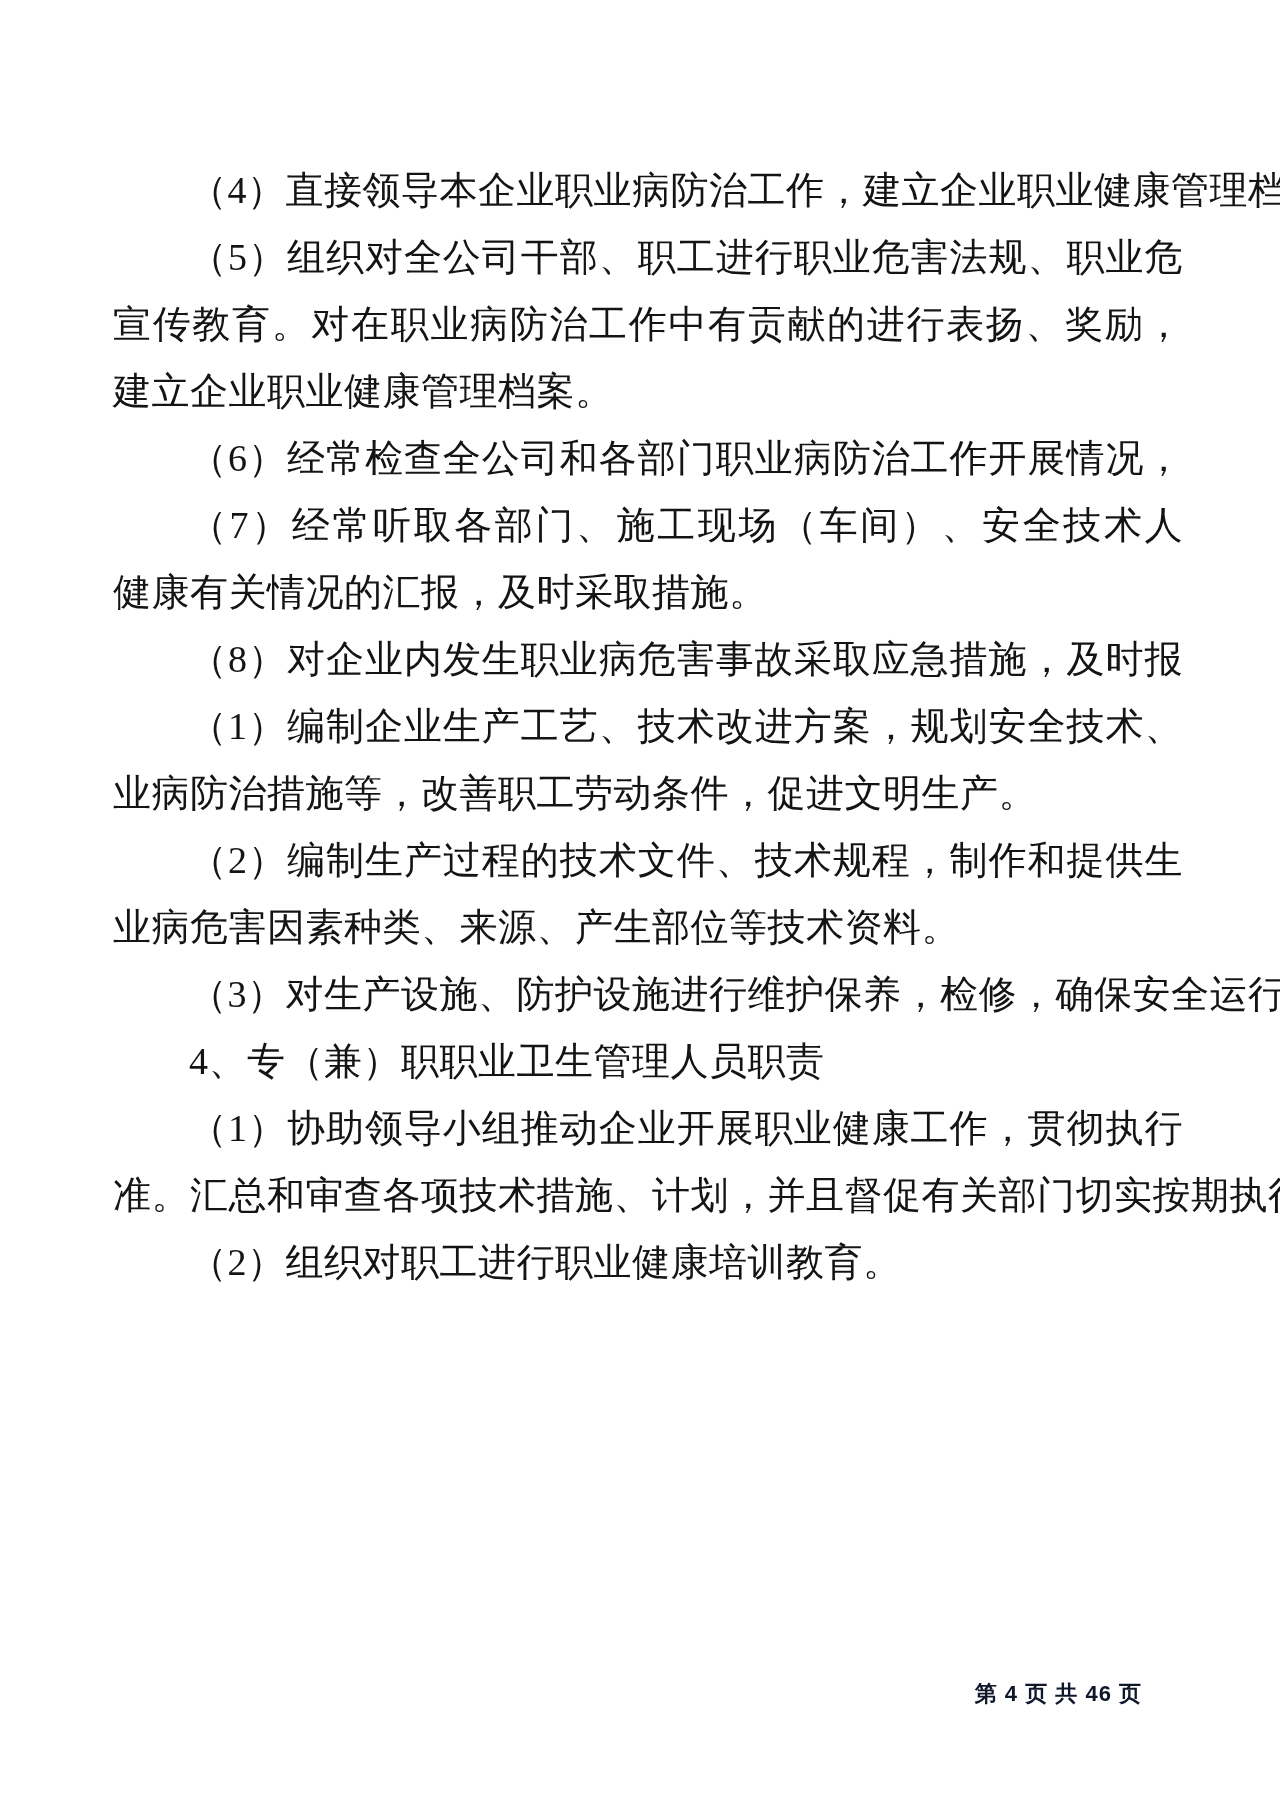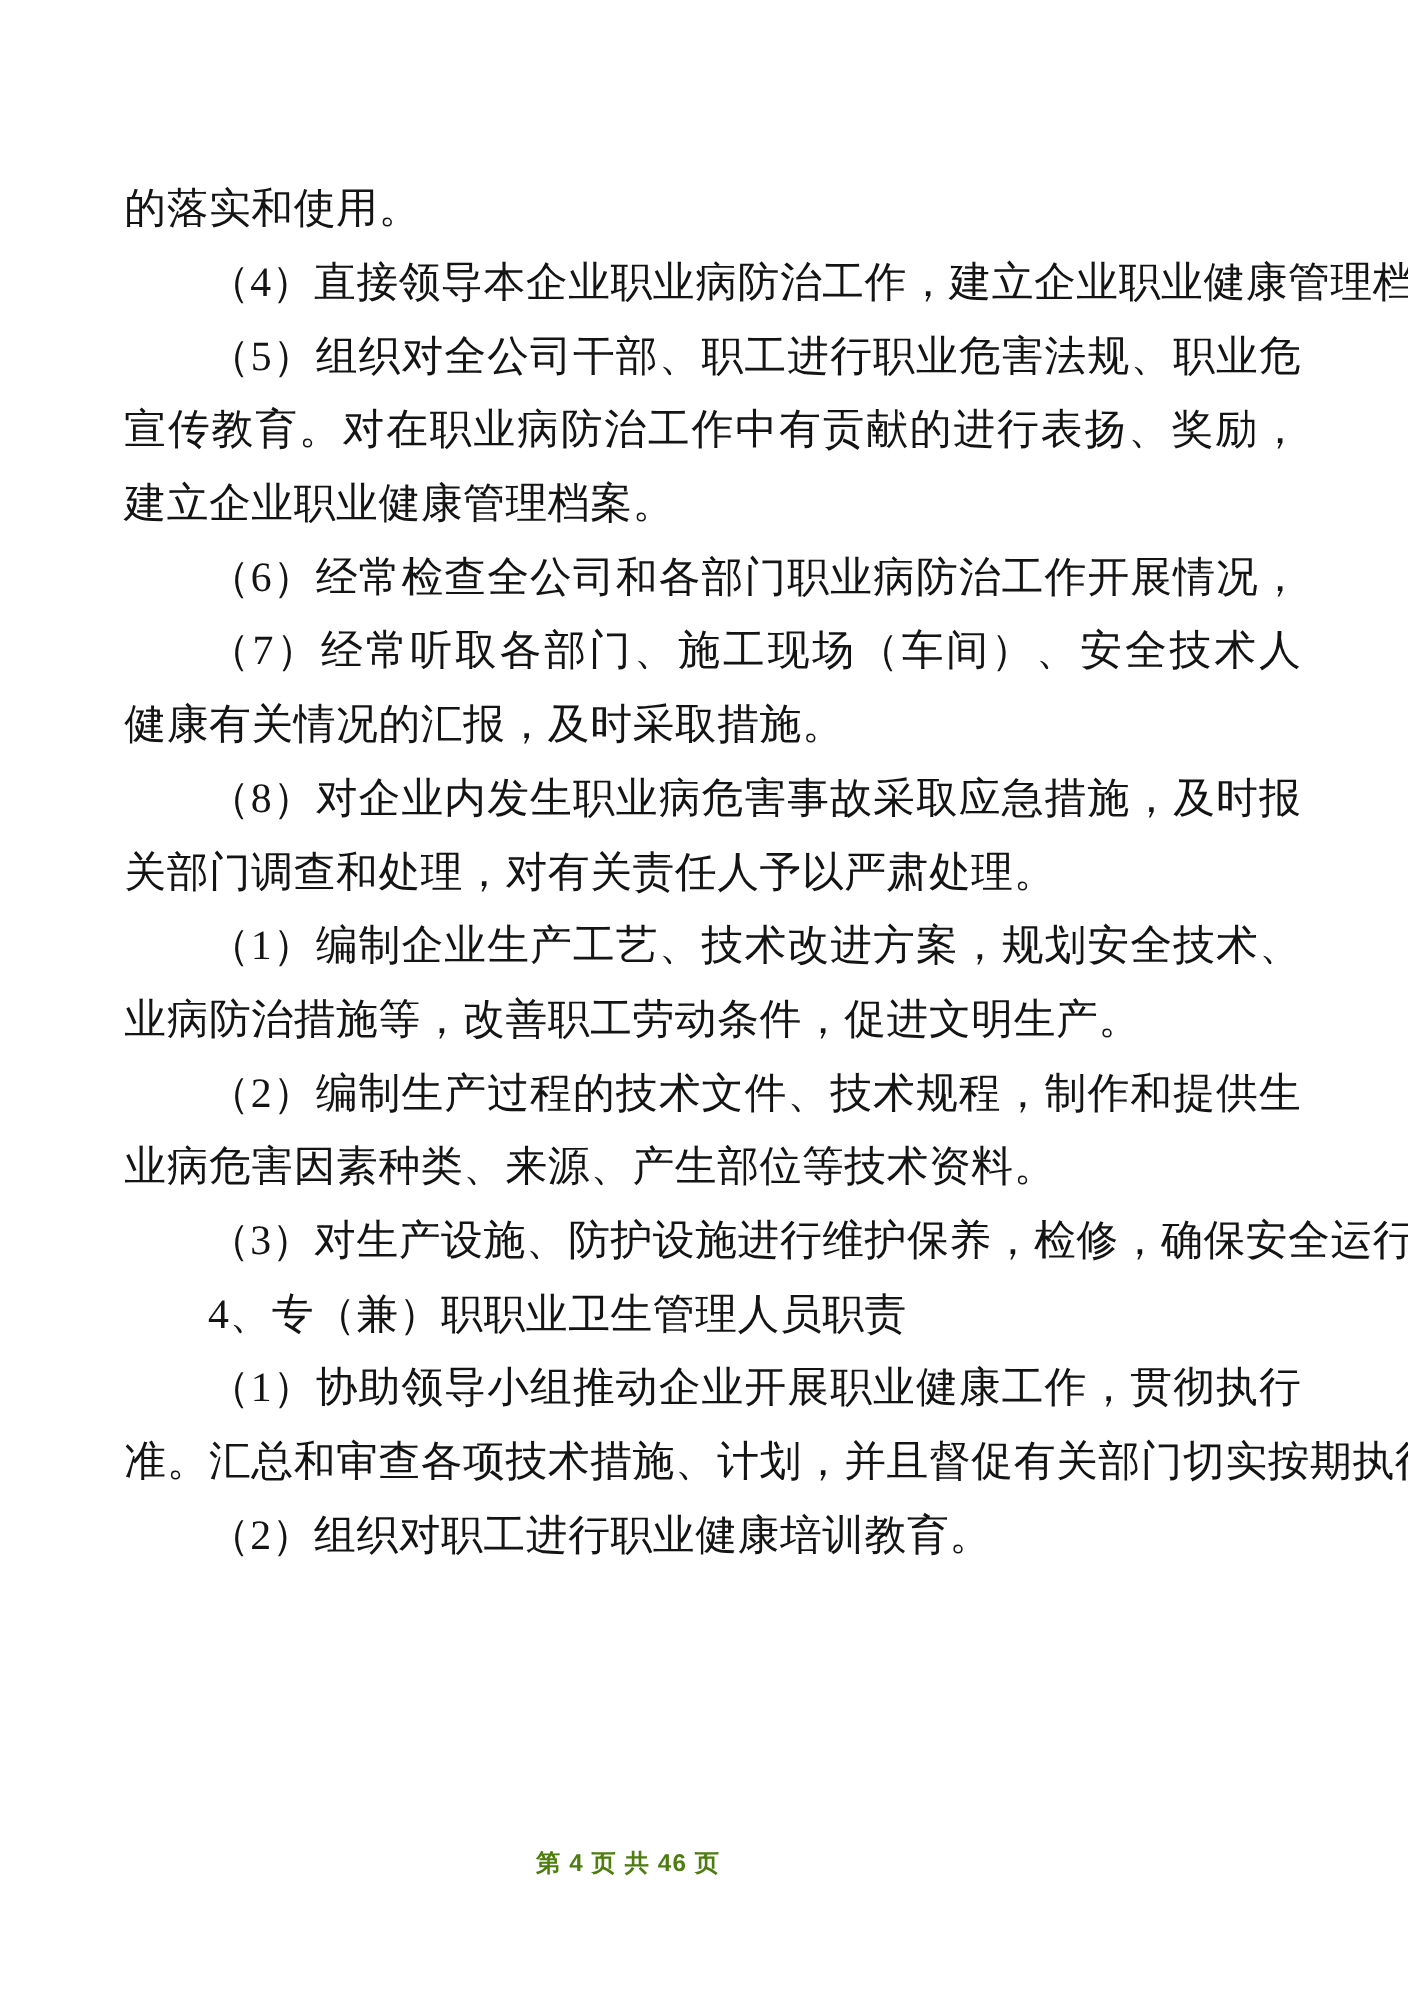--- a/index.html
+++ b/index.html
@@ -36,43 +36,41 @@
     overflow: hidden;
     height: 67px;
   }
   .footer {
     position: absolute;
     top: 1674px;
     left: 0;
     width: 1142px;            
     height: 40px;
     line-height: 40px;
-    text-align: center;
+    text-align: right;
     font-family: "Liberation Sans", "DejaVu Sans", sans-serif;
     font-size: 22px;
     font-weight: bold;
-    color: #4d7c0f;
+    color: #0f172a;
     letter-spacing: 1px;
   }
 </style>
 </head>
 <body>
 
 <div class="page">
   <div class="doc">
-    <div class="line">的落实和使用。</div>
     <div class="line p">（4）直接领导本企业职业病防治工作，建立企业职业健康管理档案。</div>
     <div class="line p j">（5）组织对全公司干部、职工进行职业危害法规、职业危害知识培训与</div>
     <div class="line j">宣传教育。对在职业病防治工作中有贡献的进行表扬、奖励，对违章者、不履</div>
     <div class="line">建立企业职业健康管理档案。</div>
     <div class="line p j">（6）经常检查全公司和各部门职业病防治工作开展情况，对查出的问题</div>
     <div class="line p j">（7）经常听取各部门、施工现场（车间）、安全技术人员、职工关于职业</div>
     <div class="line">健康有关情况的汇报，及时采取措施。</div>
     <div class="line p j">（8）对企业内发生职业病危害事故采取应急措施，及时报告，并协助有</div>
-    <div class="line">关部门调查和处理，对有关责任人予以严肃处理。</div>
     <div class="line p j">（1）编制企业生产工艺、技术改进方案，规划安全技术、劳动保护、职</div>
     <div class="line">业病防治措施等，改善职工劳动条件，促进文明生产。</div>
     <div class="line p j">（2）编制生产过程的技术文件、技术规程，制作和提供生产过程中的职</div>
     <div class="line">业病危害因素种类、来源、产生部位等技术资料。</div>
     <div class="line p">（3）对生产设施、防护设施进行维护保养，检修，确保安全运行。</div>
     <div class="line p">4、专（兼）职职业卫生管理人员职责</div>
     <div class="line p j">（1）协助领导小组推动企业开展职业健康工作，贯彻执行国家法规和标</div>
     <div class="line">准。汇总和审查各项技术措施、计划，并且督促有关部门切实按期执行。</div>
     <div class="line p">（2）组织对职工进行职业健康培训教育。</div>
   </div>

